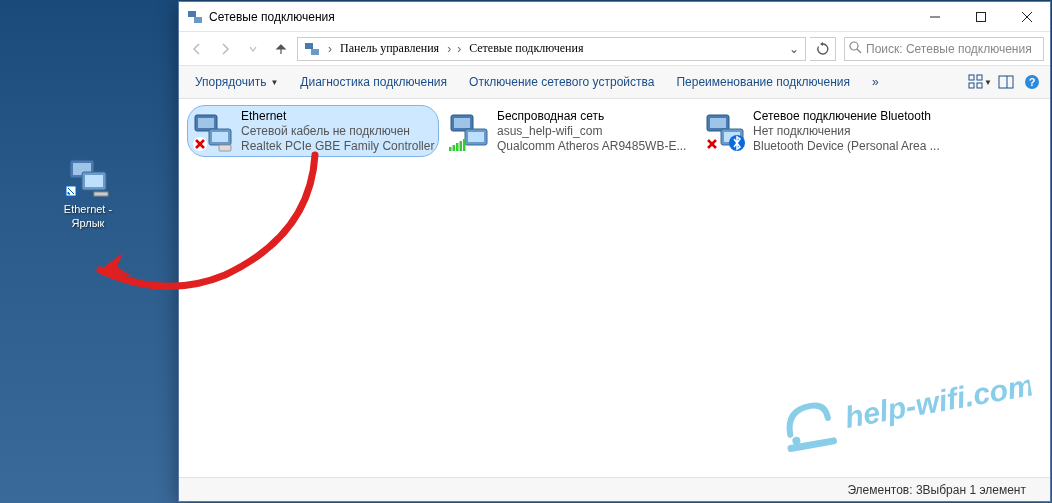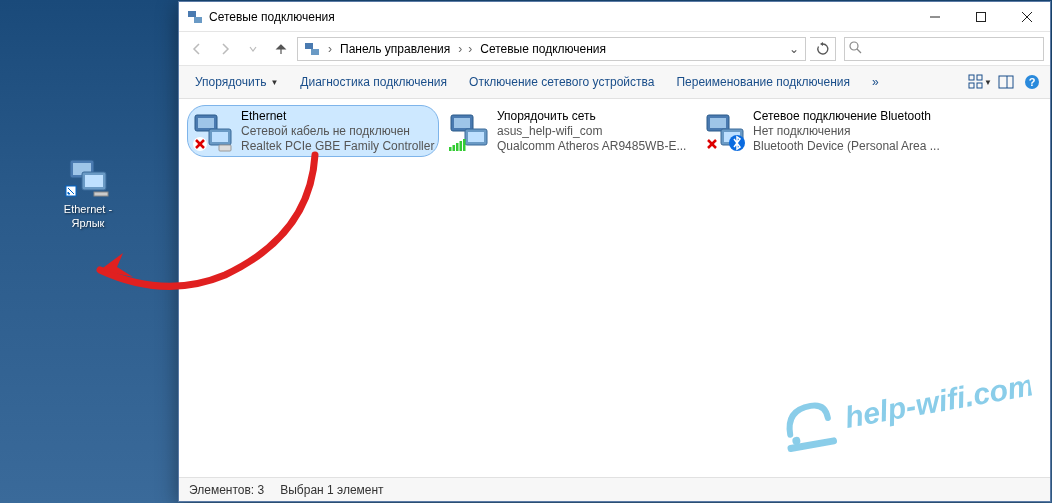--- a/index.html
+++ b/index.html
@@ -96,20 +96,21 @@
     padding: 0 2px;
     gap: 2px;
     overflow: hidden;
   }
   .addr-box .crumb {
     padding: 0 4px;
     height: 22px;
     display: flex;
     align-items: center;
     white-space: nowrap;
+    font-family: Liberation Serif, serif;
   }
   .chev { color: #666; padding: 0 2px; }
   .addr-drop { width: 18px; text-align: center; color: #555; }
   .refresh-btn {
     width: 26px; height: 24px;
     border: 1px solid #ccc;
     border-left: none;
     display: flex; align-items: center; justify-content: center;
     color: #555;
   }
@@ -191,23 +192,23 @@
   .conn-text .status { color: #555; white-space: nowrap; overflow: hidden; text-overflow: ellipsis; }
   .conn-text .device { color: #555; white-space: nowrap; overflow: hidden; text-overflow: ellipsis; }
 
   
   .statusbar {
     height: 24px;
     border-top: 1px solid #e1e1e1;
     background: #f7f7f7;
     display: flex;
     align-items: center;
-    padding: 0 10px;
-    gap: 16px;
+    padding: 0 24px;
     color: #333;
+    justify-content: flex-end;
   }
 
   
   .red-arrow {
     position: absolute;
     left: 85px;
     top: 145px;
     width: 250px;
     height: 150px;
     pointer-events: none;
@@ -313,20 +314,21 @@
           <path d="M7 0 L7 4 L4 2 Z" fill="#555"></path>
         </svg>
     </div>
     <div class="search-box">
       <span class="sicon">
         <svg width="13" height="13">
             <circle cx="5" cy="5" r="4" fill="none" stroke="#888" stroke-width="1.2"></circle>
             <line x1="8" y1="8" x2="12" y2="12" stroke="#888" stroke-width="1.2"></line>
           </svg>
       </span>
+      <span>Поиск: Сетевые подключения</span>
     </div>
   </div>
 
   <div class="cmdbar">
     <div class="cmdbtn">
       <span>Упорядочить</span>
       <span class="dropdown-caret">▼</span>
     </div>
     <div class="cmdbtn">Диагностика подключения</div>
     <div class="cmdbtn">Отключение сетевого устройства</div>
@@ -390,21 +392,21 @@
           <g transform="translate(2,30)">
             <rect x="0" y="8" width="2.5" height="4" fill="#3c3"></rect>
             <rect x="3.5" y="6" width="2.5" height="6" fill="#3c3"></rect>
             <rect x="7" y="4" width="2.5" height="8" fill="#3c3"></rect>
             <rect x="10.5" y="2" width="2.5" height="10" fill="#3c3"></rect>
             <rect x="14" y="0" width="2.5" height="12" fill="#3c3"></rect>
           </g>
         </svg>
       </div>
       <div class="conn-text">
-        <div class="name">Упорядочить сеть</div>
+        <div class="name">Беспроводная сеть</div>
         <div class="status">asus_help-wifi_com</div>
         <div class="device">Qualcomm Atheros AR9485WB-E...</div>
       </div>
     </div>
 
     <div class="conn-item">
       <div class="conn-icon">
         <svg viewBox="0 0 44 44" width="44" height="44">
           <rect x="4" y="6" width="22" height="16" rx="2" fill="#4a7ab0" stroke="#2a5a8a"></rect>
           <rect x="7" y="9" width="16" height="10" fill="#9ec5e8"></rect>

